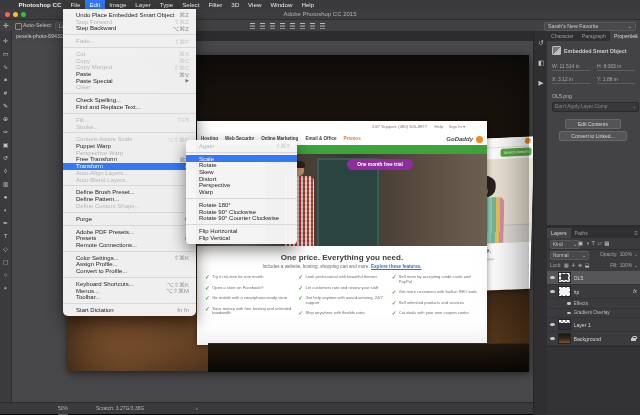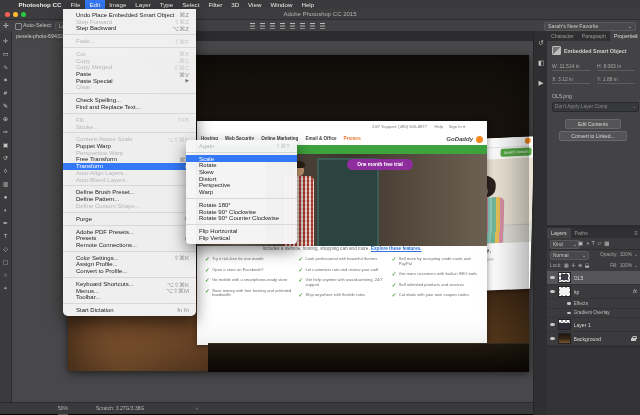--- a/index.html
+++ b/index.html
@@ -312,20 +312,21 @@
           <div id="w-banner"></div>
           <div id="w-hero">
             <div id="w-window1"></div>
             <div id="w-door"></div>
             <div id="w-man-body"></div>
             <div id="w-man-head"></div>
             <div id="w-man-hair"></div>
             <div id="w-trialbtn">One month free trial</div>
           </div>
           <div id="w-section">
+            <div id="w-headline">One price. Everything you need.</div>
             <div id="w-subhead">
               <span>Includes a website, hosting, shopping cart and more. </span><span class="lnk">Explore these features.</span>
             </div>
             <div id="w-checks">
               <div class="chk-col">
 
               <div class="chk-item">
                     <span class="chk-mark">✓</span>
                     <span class="chk-txt">Try it risk-free for one month</span>
                   </div>

